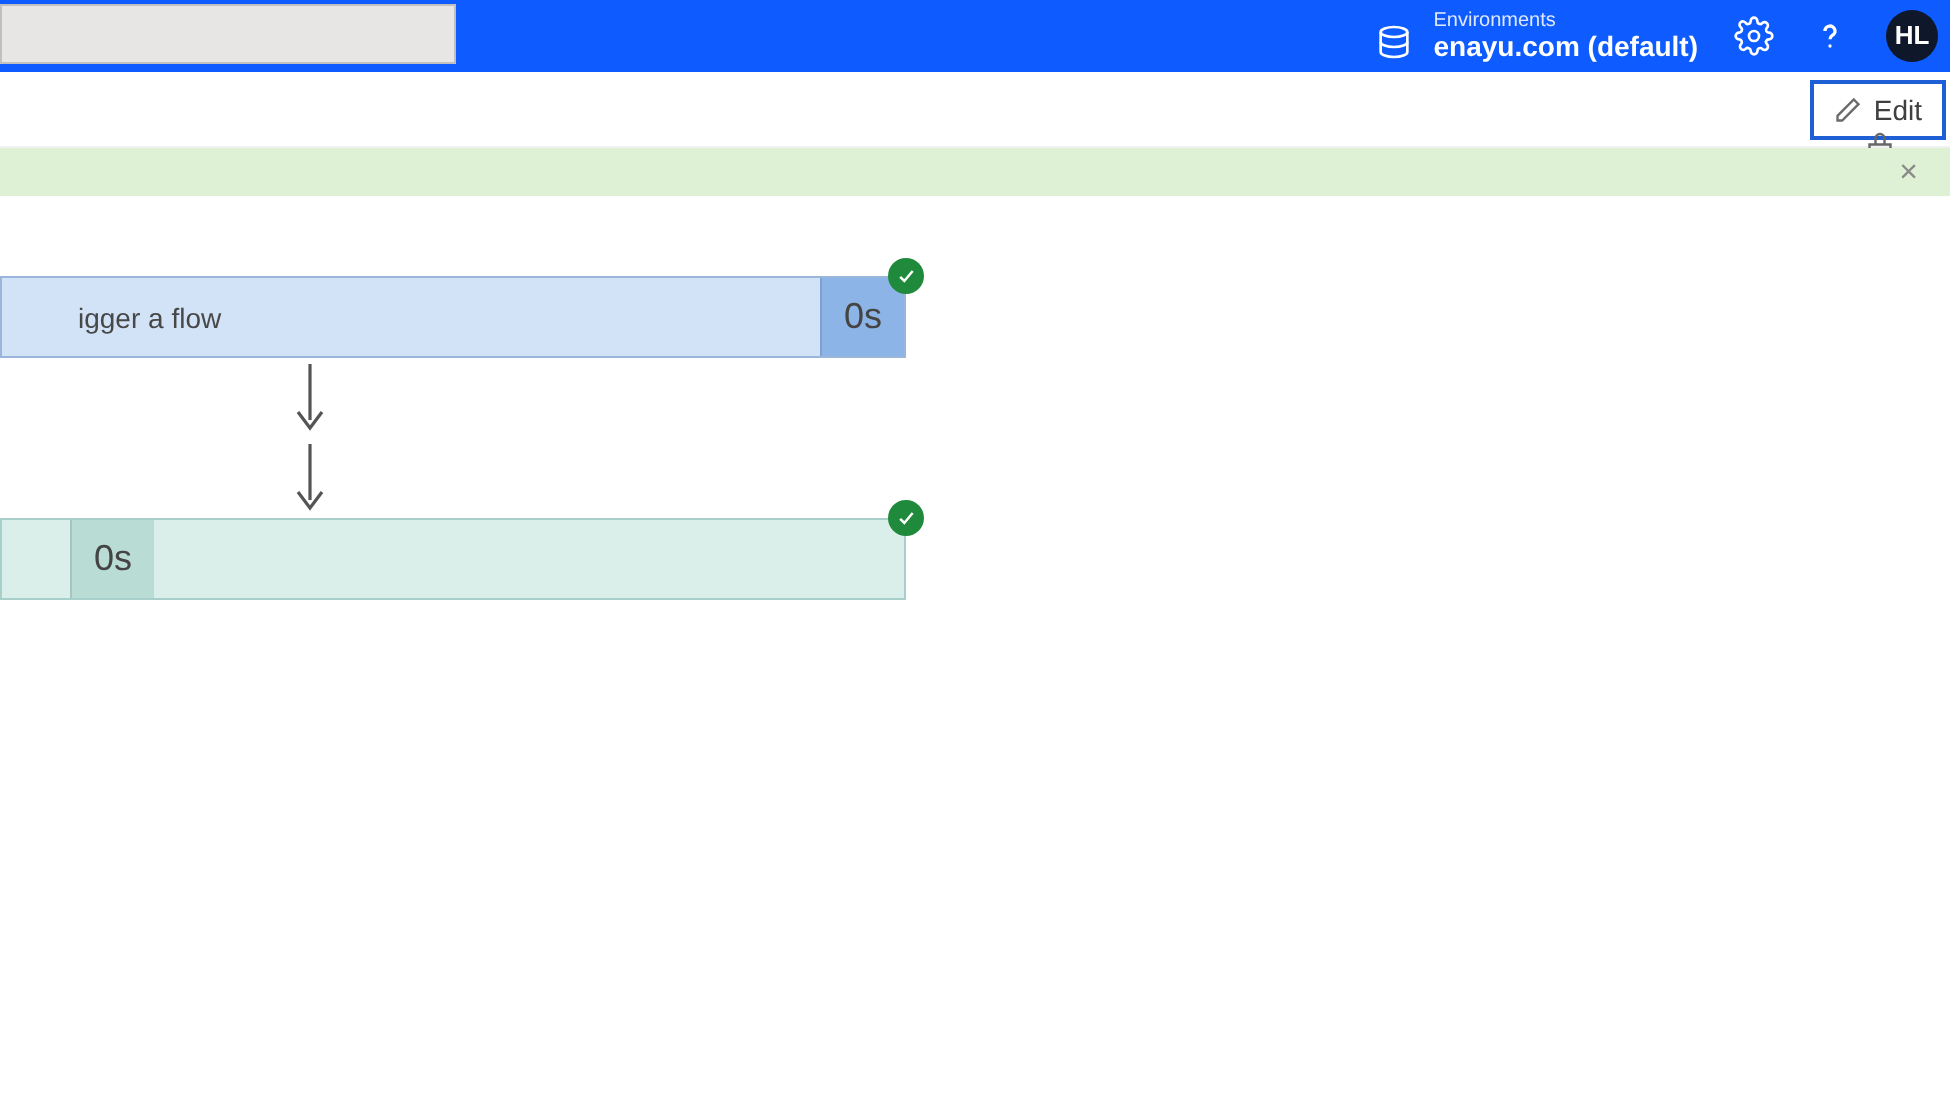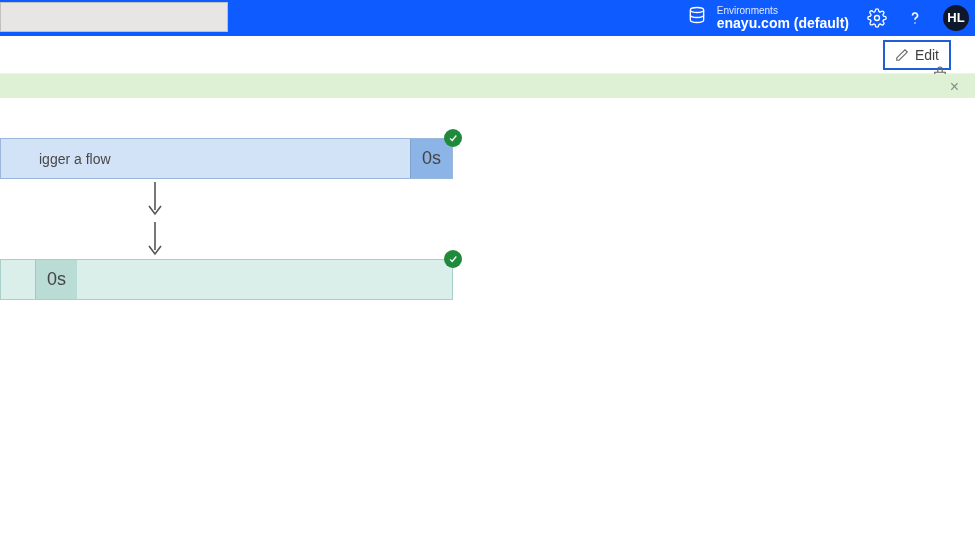--- a/index.html
+++ b/index.html
@@ -31,36 +31,36 @@
     font-size: 14px;
   }
   .hdr-right {
     margin-left: auto;
     display: flex;
     align-items: center;
     gap: 18px;
     padding-right: 6px;
   }
   .hdr-icon { width: 20px; height: 20px; display:flex;align-items:center;justify-content:center;}
-  .env-block { display:flex; align-items:flex-start; gap:10px; }
+  .env-block { display:flex; align-items:flex-end; gap:10px; }
   .env-text { display:flex; flex-direction:column; line-height:1.1;}
   .env-label { font-size:10px; color:#dfe8ff;}
   .env-name  { font-size:14px; color:#ffffff;font-weight:bold;}
   .avatar {
     width:26px;height:26px;border-radius:50%;
     background:#0f172a;display:flex;align-items:center;justify-content:center;
     font-size:13px;color:#ffffff;font-weight:600;
   }
   
   .toolbar {
     height: 38px;
     background:#ffffff;
     border-bottom:1px solid #f1f1f1;
     display:flex;align-items:center;justify-content:flex-end;
-    padding-right:24px;
+    padding-right:2px;
     position:relative;
   }
   .edit-btn {
     display:flex;align-items:center;gap:6px;
     padding:5px 10px;
     border:2px solid #1e5fd6;
     background:#ffffff;color:#404040;
     font-size:14px;cursor:pointer;
   }
   .edit-btn svg{width:14px;height:14px;stroke:#6a6a6a;}

